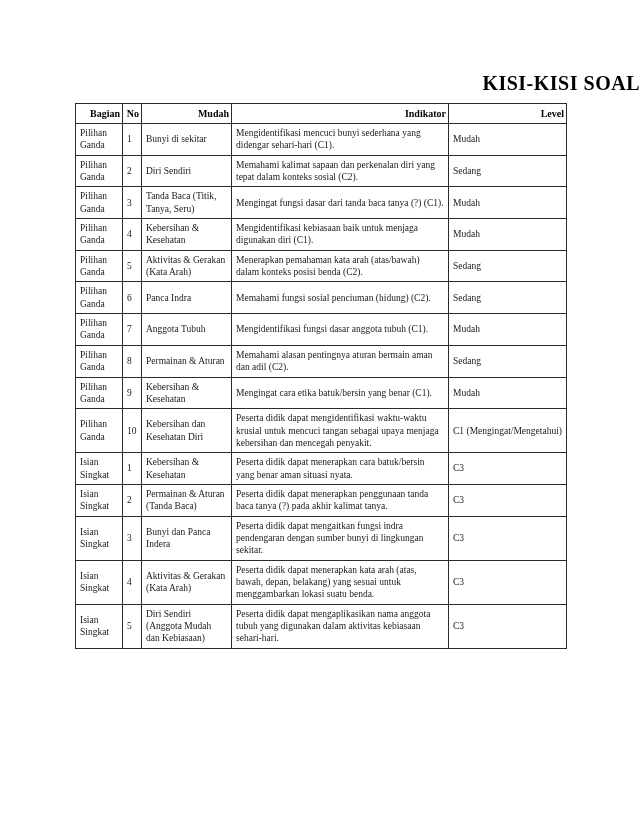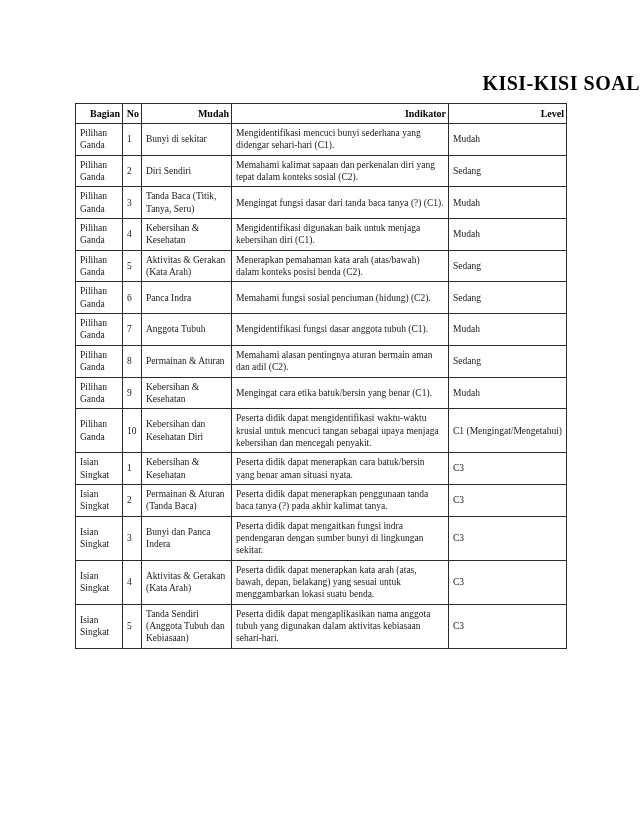--- a/index.html
+++ b/index.html
@@ -102,21 +102,21 @@
           <td>Pilihan Ganda</td>
           <td>3</td>
           <td>Tanda Baca (Titik, Tanya, Seru)</td>
           <td>Mengingat fungsi dasar dari tanda baca tanya (?) (C1).</td>
           <td>Mudah</td>
         </tr>
         <tr>
           <td>Pilihan Ganda</td>
           <td>4</td>
           <td>Kebersihan &amp; Kesehatan</td>
-          <td>Mengidentifikasi digunakan baik untuk menjaga kebersihan diri (C1).</td>
+          <td>Mengidentifikasi kebiasaan baik untuk menjaga digunakan diri (C1).</td>
           <td>Mudah</td>
         </tr>
         <tr>
           <td>Pilihan Ganda</td>
           <td>5</td>
           <td>Aktivitas &amp; Gerakan (Kata Arah)</td>
           <td>Menerapkan pemahaman kata arah (atas/bawah) dalam konteks posisi benda (C2).</td>
           <td>Sedang</td>
         </tr>
         <tr>
@@ -178,20 +178,20 @@
         <tr>
           <td>Isian Singkat</td>
           <td>4</td>
           <td>Aktivitas &amp; Gerakan (Kata Arah)</td>
           <td>Peserta didik dapat menerapkan kata arah (atas, bawah, depan, belakang) yang sesuai untuk menggambarkan lokasi suatu benda.</td>
           <td>C3</td>
         </tr>
         <tr>
           <td>Isian Singkat</td>
           <td>5</td>
-          <td>Tanda Sendiri (Anggota Tubuh dan Kebiasaan)</td>
+          <td>Diri Sendiri (Anggota Mudah dan Kebiasaan)</td>
           <td>Peserta didik dapat mengaplikasikan nama anggota tubuh yang digunakan dalam aktivitas kebiasaan sehari-hari.</td>
           <td>C3</td>
         </tr>
       </tbody>
   </table>
 
 </div>
 
 </body></html>

